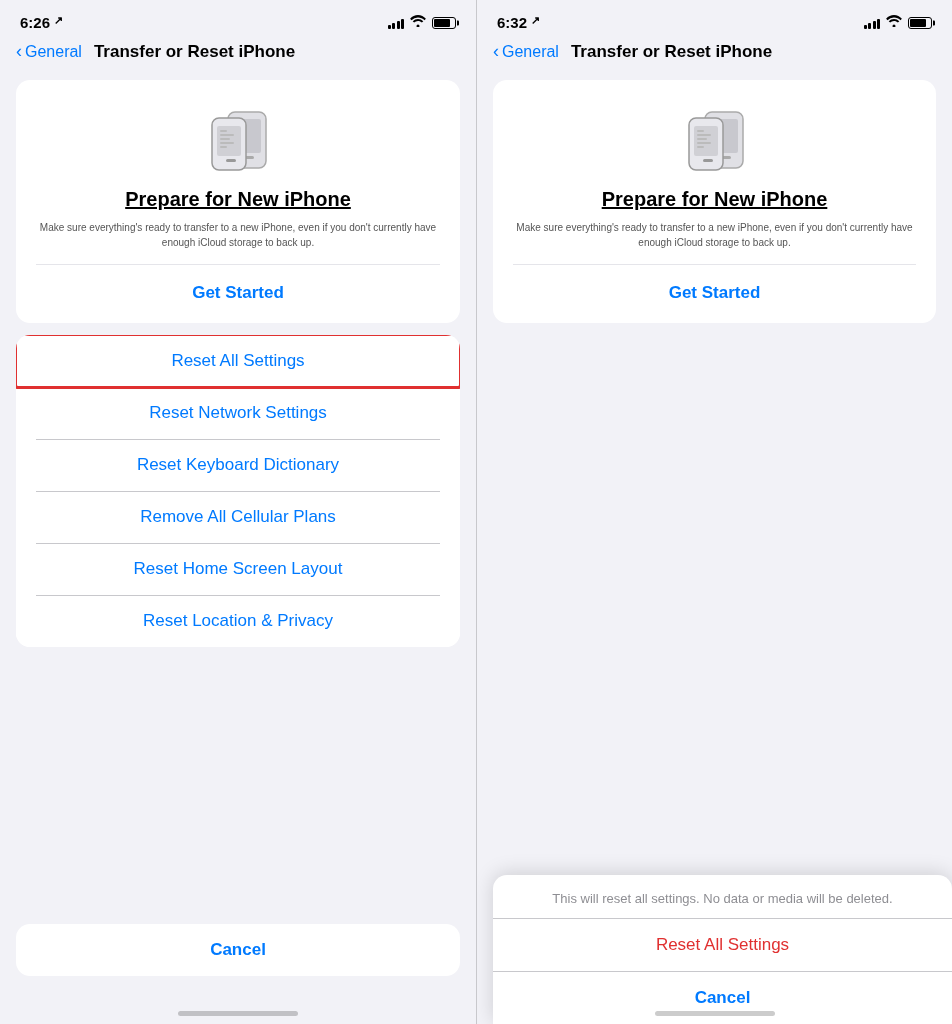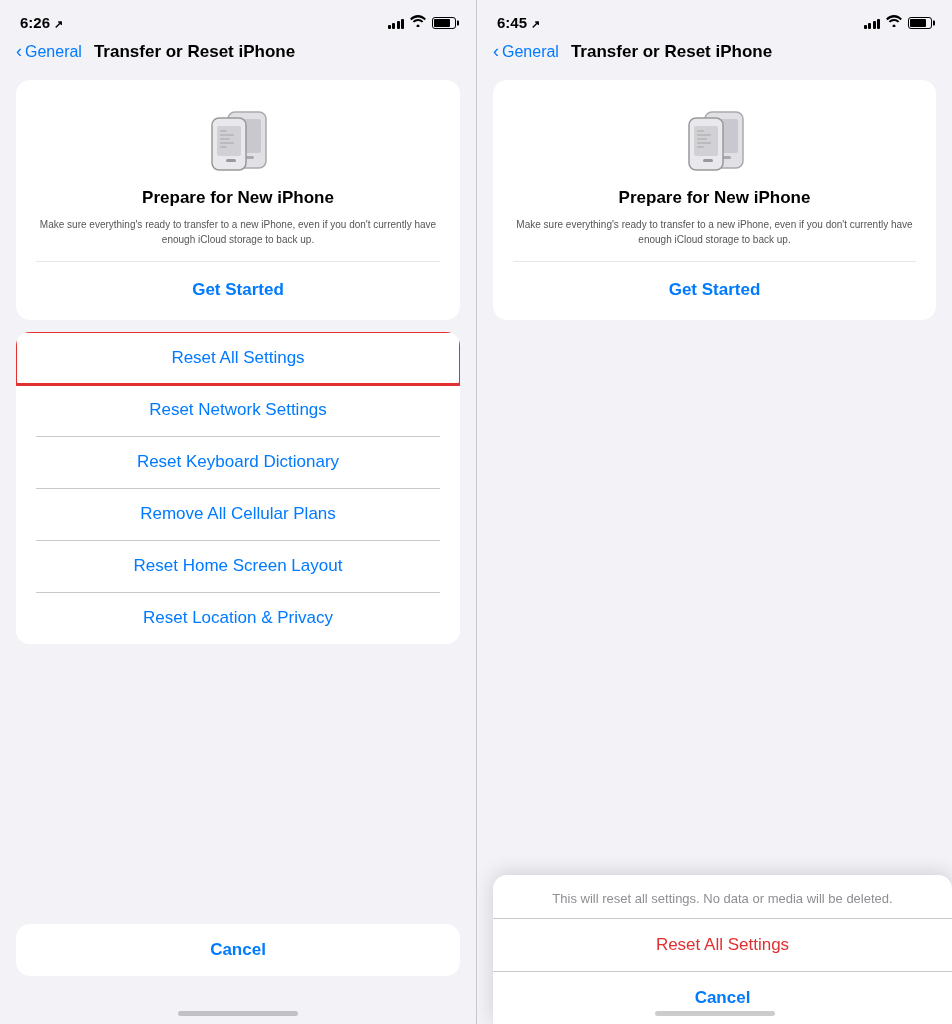--- a/index.html
+++ b/index.html
@@ -30,21 +30,21 @@
       justify-content: space-between;
       align-items: center;
       padding: 14px 20px 6px;
       background: #f2f2f7;
     }
     .status-time {
       font-size: 15px;
       font-weight: 600;
       color: #000;
       display: flex;
-      align-items: flex-end;
+      align-items: flex-start;
       gap: 4px;
     }
     .status-icons {
       display: flex;
       align-items: center;
       gap: 6px;
     }
     .signal-bars {
       display: flex;
       align-items: flex-end;
@@ -136,23 +136,24 @@
       text-align: center;
       gap: 10px;
     }
     .phone-icon-container {
       position: relative;
       width: 80px;
       height: 70px;
       margin-bottom: 4px;
     }
     .prepare-title {
-      font-size: 17px;
+      font-size: 20px;
       font-weight: 700;
       color: #000;
+      text-decoration: underline;
     }
     .prepare-desc {
       font-size: 10px;
       color: #555;
       line-height: 1.45;
     }
     .prepare-divider {
       width: 100%;
       height: 1px;
       background: #e5e5ea;
@@ -358,21 +359,21 @@
 
   <div class="home-indicator">
     <div class="home-bar"></div>
   </div>
 </div>
 
 <div class="phone-panel">
 
   <div class="status-bar">
     <div class="status-time">
-      <span>6:45</span>
+      <span>6:32</span>
       <span style="font-size:11px;">↗</span>
     </div>
     <div class="status-icons">
       <div class="signal-bars">
         <div class="signal-bar" style="height:4px;"></div>
         <div class="signal-bar" style="height:6px;"></div>
         <div class="signal-bar" style="height:8px;"></div>
         <div class="signal-bar" style="height:10px;"></div>
       </div>
       <span class="wifi-icon">

